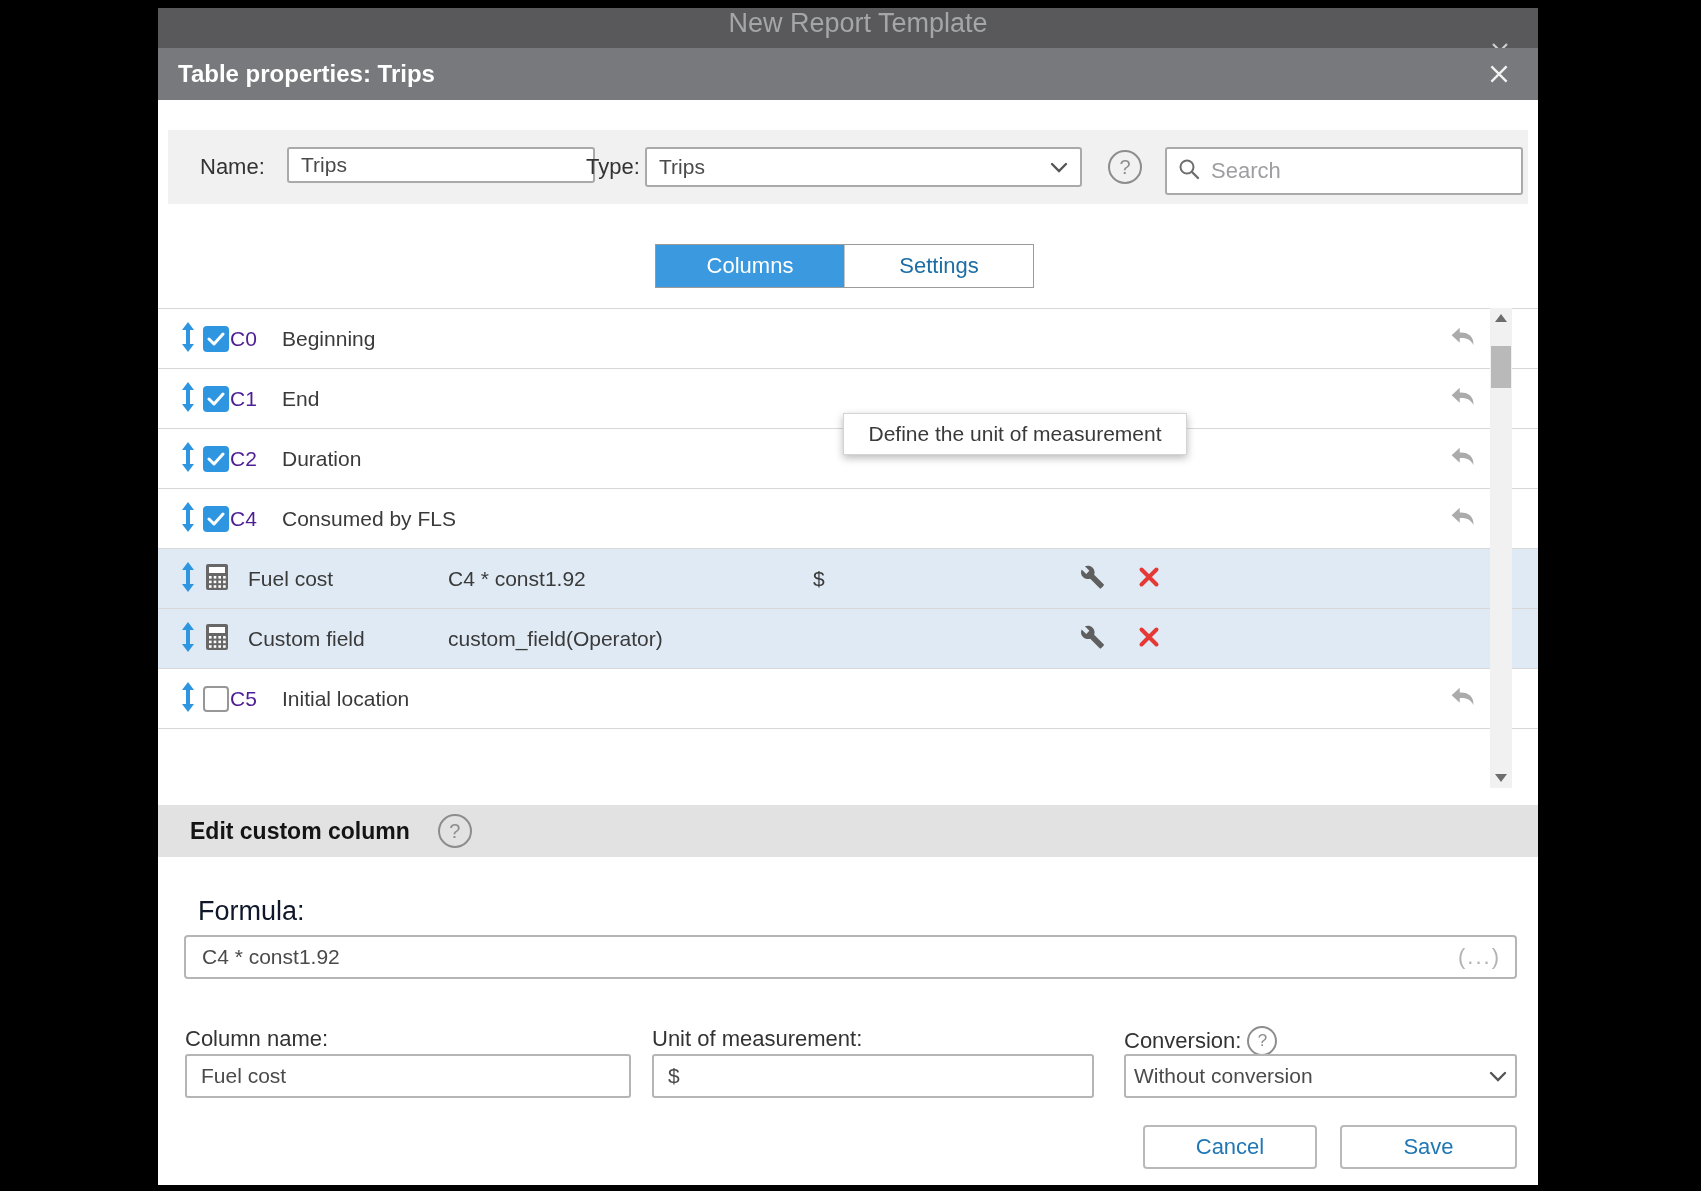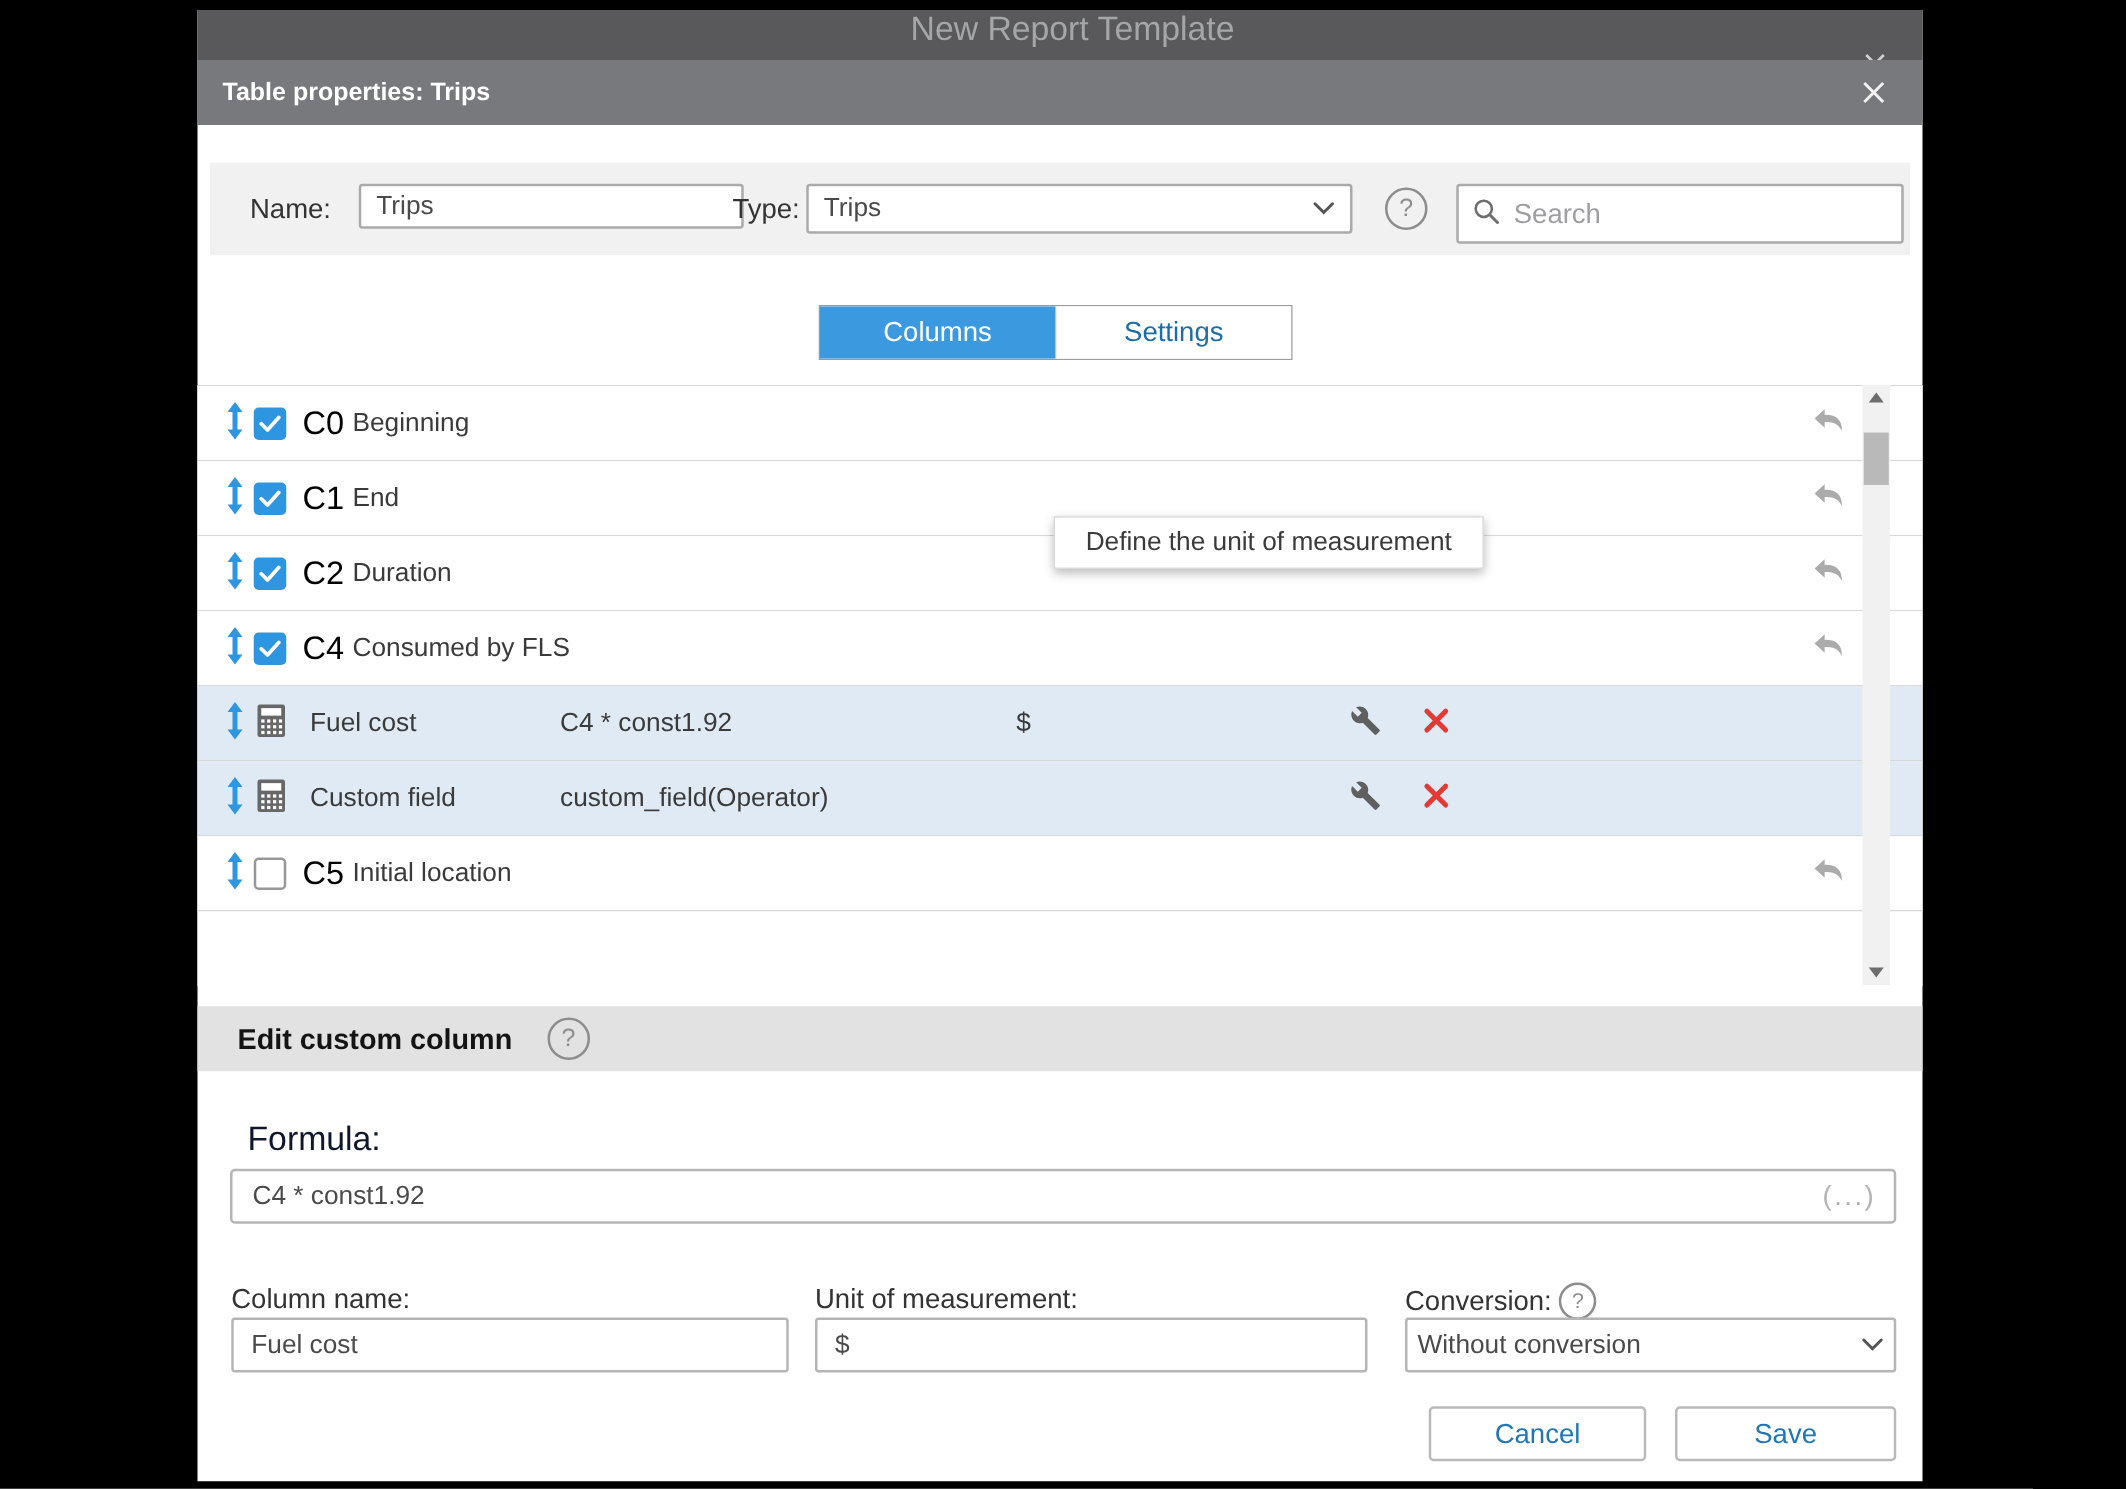--- a/index.html
+++ b/index.html
@@ -6,21 +6,21 @@
   body{
     width:1701px;height:1191px;background:#000;overflow:hidden;position:relative;
     font-family:"Liberation Sans","DejaVu Sans",sans-serif;
   }
   .dialog{position:absolute;left:158px;top:8px;width:1380px;height:1177px;background:#fff;}
 
   
   .titlebar{position:absolute;left:0;top:0;width:100%;height:40px;background:#59595c;display:flex;align-items:center;flex-direction:column;}
   .titlebar .ttl{color:#a5a6a9;font-size:27px;margin-left:20px;}
   .modalbar{position:absolute;left:0;top:40px;width:100%;height:52px;background:#78797c;display:flex;align-items:center;}
-  .modalbar .ttl{color:#fff;font-size:20px;font-weight:bold;margin-left:20px;}
+  .modalbar .ttl{color:#fff;font-size:24px;font-weight:bold;margin-left:20px;}
   .closebtn{margin-left:auto;margin-right:26px;cursor:pointer;display:flex;align-items:center;}
 
   
   .formpanel{position:absolute;left:10px;top:122px;width:1360px;height:74px;background:#f1f1f2;}
   .flabel{position:absolute;top:0;height:53px;line-height:74px;font-size:22px;color:#333;}
   .tinput{position:absolute;top:17px;height:36px;background:#fff;border:2px solid #abaaaa;border-radius:3px;
           font-size:21px;color:#4a4a4a;padding:0 12px;box-sizing:border-box;font-family:inherit;}
   .selectbox{position:absolute;top:17px;height:40px;background:#fff;border:2px solid #abaaaa;border-radius:3px;
           box-sizing:border-box;display:flex;align-items:center;font-size:21px;color:#4a4a4a;padding:0 12px;cursor:pointer;}
   .selectbox .chev{margin-left:auto;}
@@ -40,21 +40,21 @@
   
   .list{position:absolute;left:0;top:300px;width:1380px;height:480px;border-top:1px solid #d8d8d8;overflow:hidden;background:#fff;}
   .row{position:relative;width:100%;height:60px;border-bottom:1px solid #d8d8d8;box-sizing:border-box;background:#fff;}
   .row.custom{background:#dfeaf4;}
   .row .abs{position:absolute;top:50%;transform:translateY(-50%);}
   .row .drag{left:22px;cursor:grab;}
   .row .cb{left:45px;width:26px;height:26px;border-radius:4px;cursor:pointer;box-sizing:border-box;}
   .row .cb.on{background:#2e95e0;display:flex;align-items:center;justify-content:center;}
   .row .cb.off{background:#fff;border:2px solid #979797;}
   .row .calc{left:45px;}
-  .row .code{left:84px;font-size:26px;color:#000000;}
+  .row .code{left:72px;font-size:21px;color:#4c1d95;}
   .row .stdname{left:124px;font-size:21px;color:#3a3a3a;}
   .row .cusname{left:90px;font-size:21px;color:#3a3a3a;}
   .row .formula{left:290px;font-size:21px;color:#3a3a3a;}
   .row .unit{left:655px;font-size:21px;color:#3a3a3a;}
   .row .wrench{left:922px;cursor:pointer;}
   .row .del{left:980px;cursor:pointer;}
   .row .undo{left:1290px;cursor:pointer;}
 
   
   .scrollbar{position:absolute;left:1332px;top:300px;width:22px;height:480px;background:#f1f1f1;}

